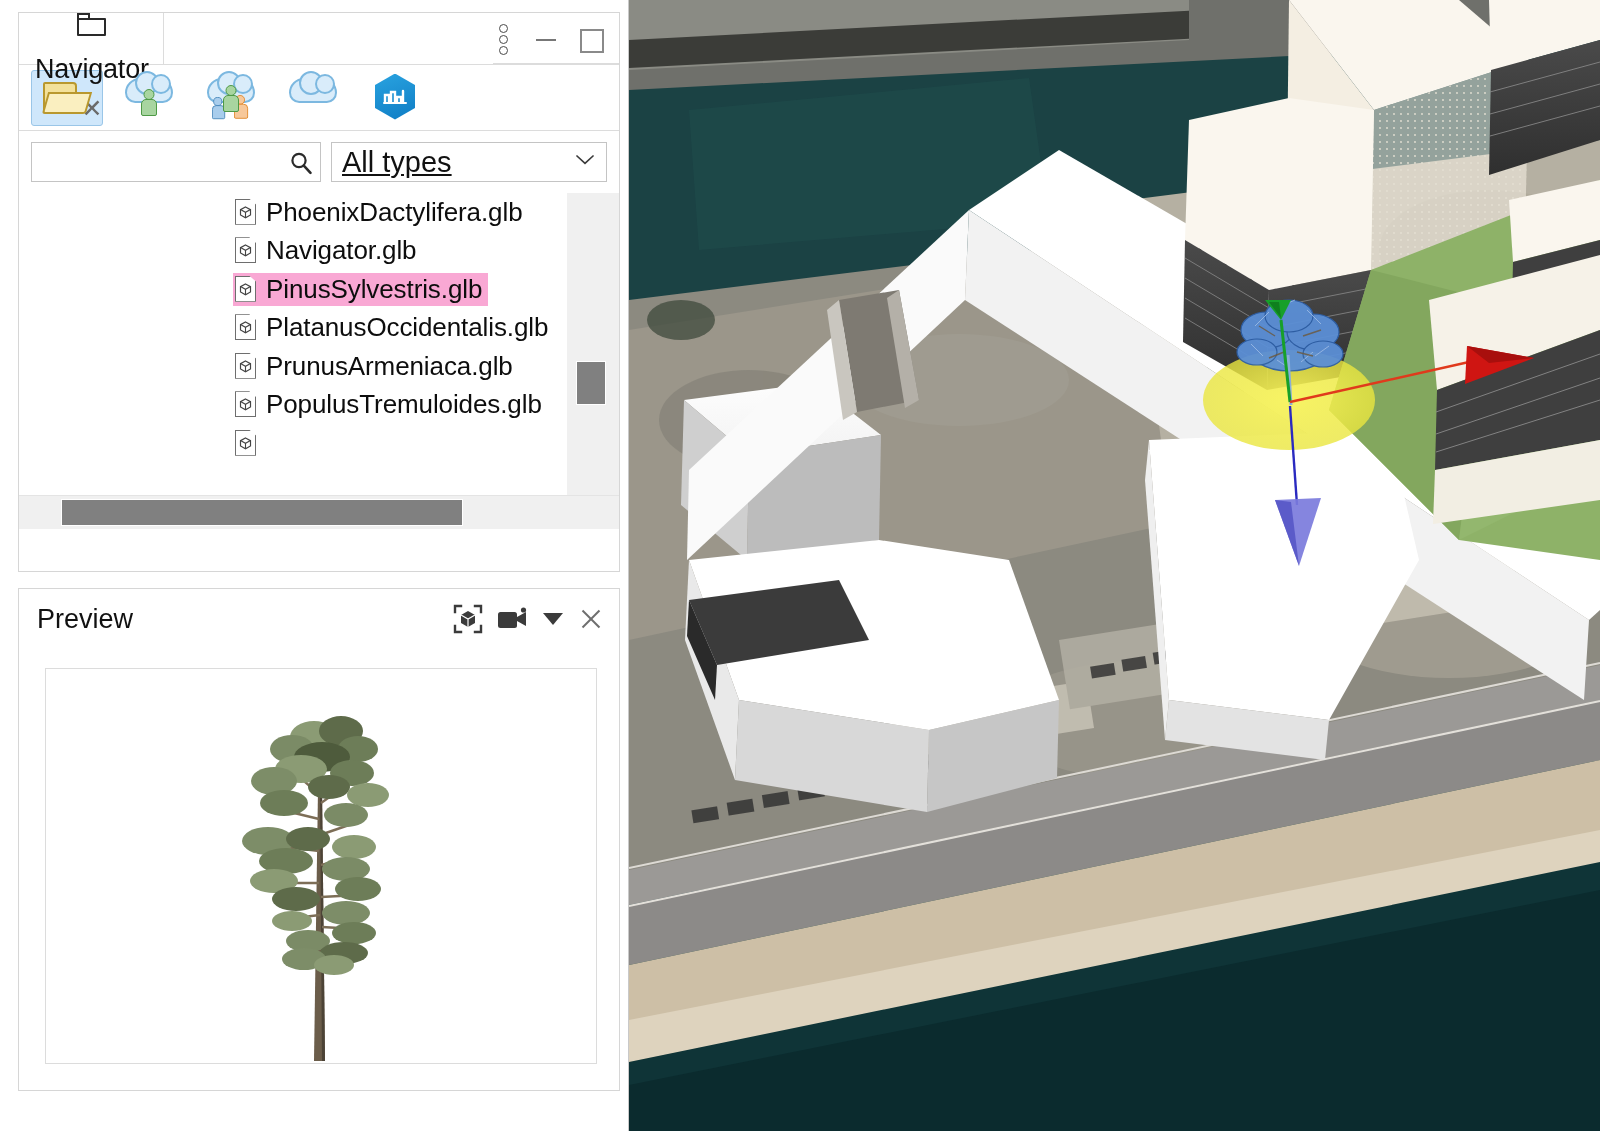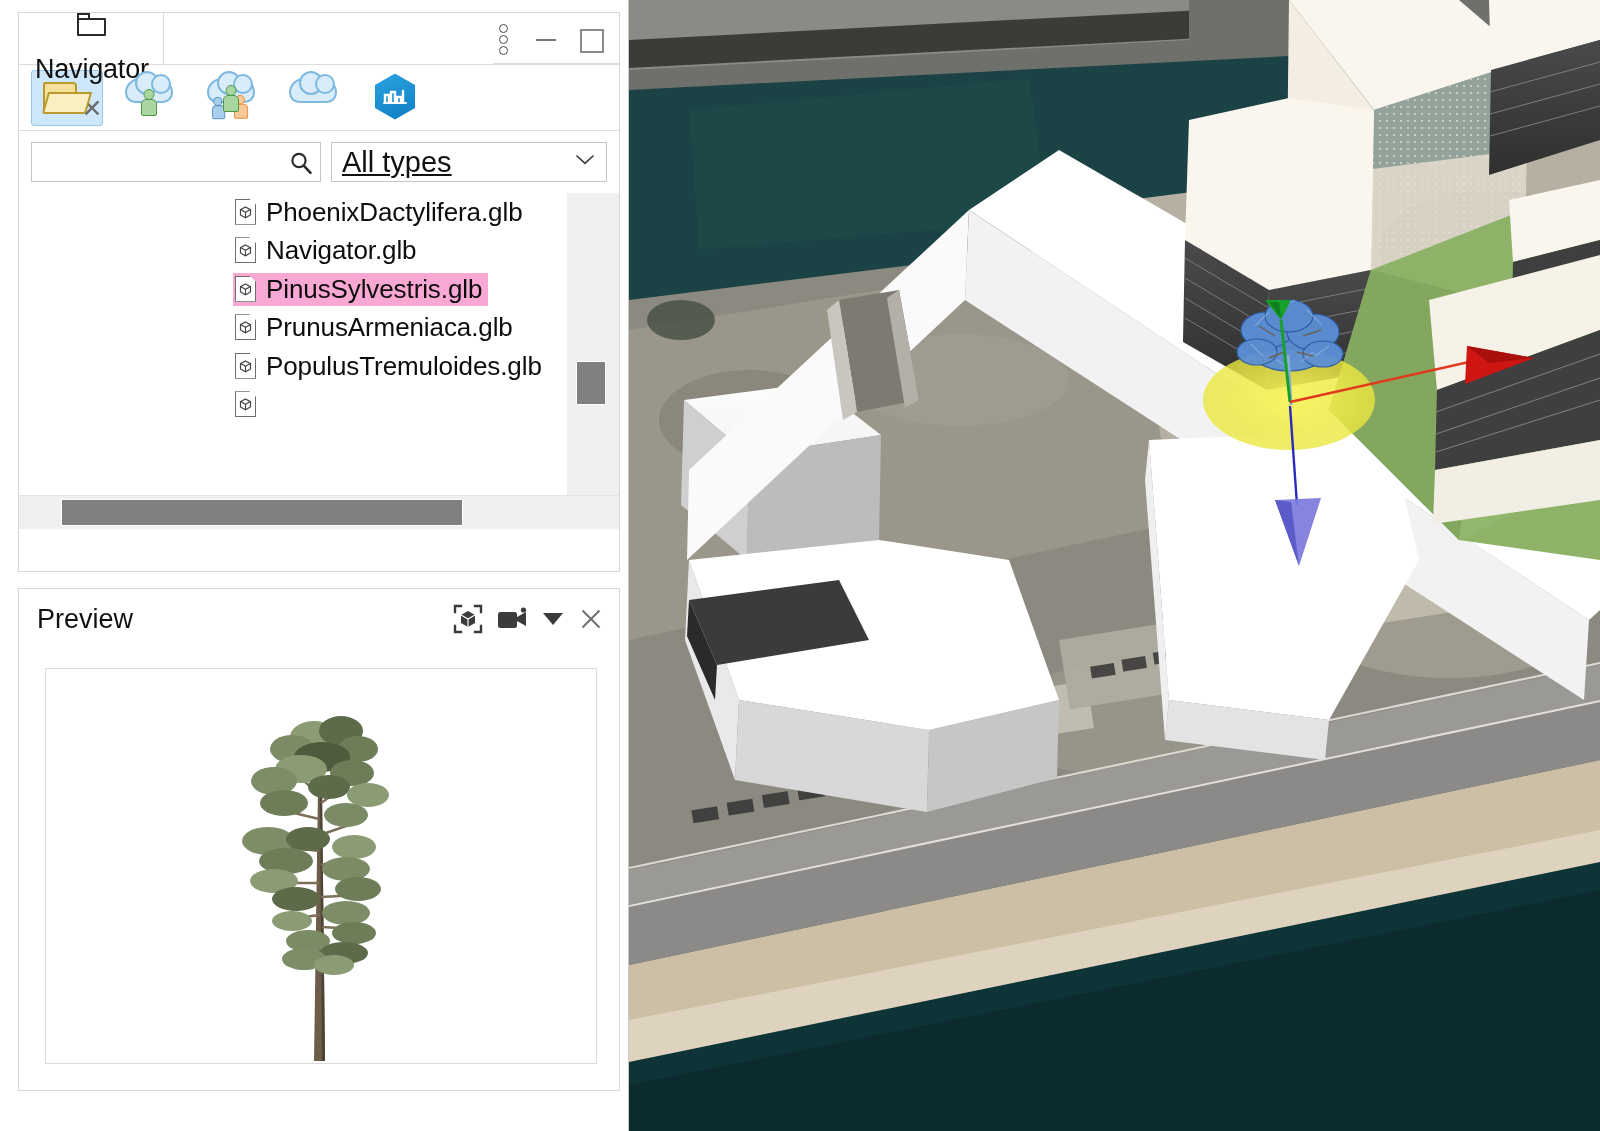--- a/index.html
+++ b/index.html
@@ -402,20 +402,32 @@
             <div class="frow selected">
               <span class="hl">
                 <span class="ic-glb">
                   <span class="pg"></span>
                   <svg class="cube" viewBox="0 0 13 13">
                     <path d="M6.5 1 L11.5 3.6 V9 L6.5 11.8 L1.5 9 V3.6 Z" fill="none" stroke="#444" stroke-width="1.2"></path>
                     <path d="M1.5 3.6 L6.5 6.3 L11.5 3.6 M6.5 6.3 V11.8" fill="none" stroke="#444" stroke-width="1.1"></path>
                   </svg>
                 </span>
                 <span class="lbl">PinusSylvestris.glb</span>
+              </span>
+            </div>
+            <div class="frow">
+              <span class="hl">
+                <span class="ic-glb">
+                  <span class="pg"></span>
+                  <svg class="cube" viewBox="0 0 13 13">
+                    <path d="M6.5 1 L11.5 3.6 V9 L6.5 11.8 L1.5 9 V3.6 Z" fill="none" stroke="#444" stroke-width="1.2"></path>
+                    <path d="M1.5 3.6 L6.5 6.3 L11.5 3.6 M6.5 6.3 V11.8" fill="none" stroke="#444" stroke-width="1.1"></path>
+                  </svg>
+                </span>
+                <span class="lbl">PlatanusOccidentalis.glb</span>
               </span>
             </div>
             <div class="frow">
               <span class="hl">
                 <span class="ic-glb">
                   <span class="pg"></span>
                   <svg class="cube" viewBox="0 0 13 13">
                     <path d="M6.5 1 L11.5 3.6 V9 L6.5 11.8 L1.5 9 V3.6 Z" fill="none" stroke="#444" stroke-width="1.2"></path>
                     <path d="M1.5 3.6 L6.5 6.3 L11.5 3.6 M6.5 6.3 V11.8" fill="none" stroke="#444" stroke-width="1.1"></path>
                   </svg>

